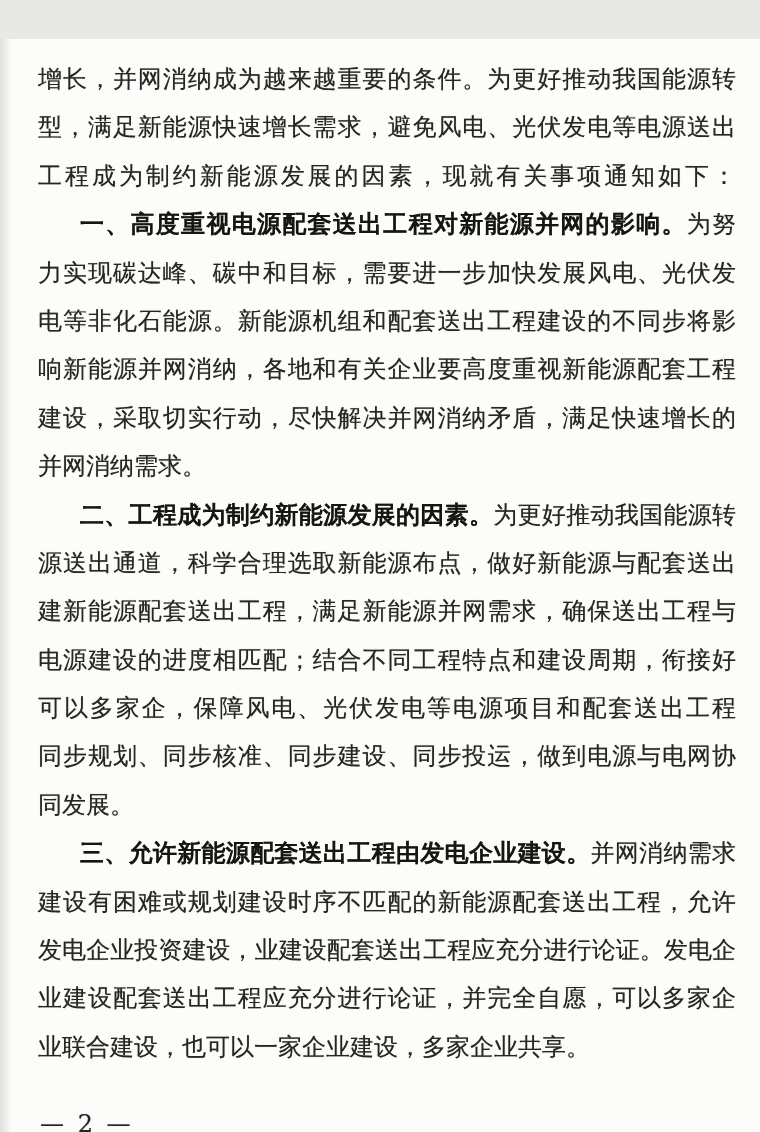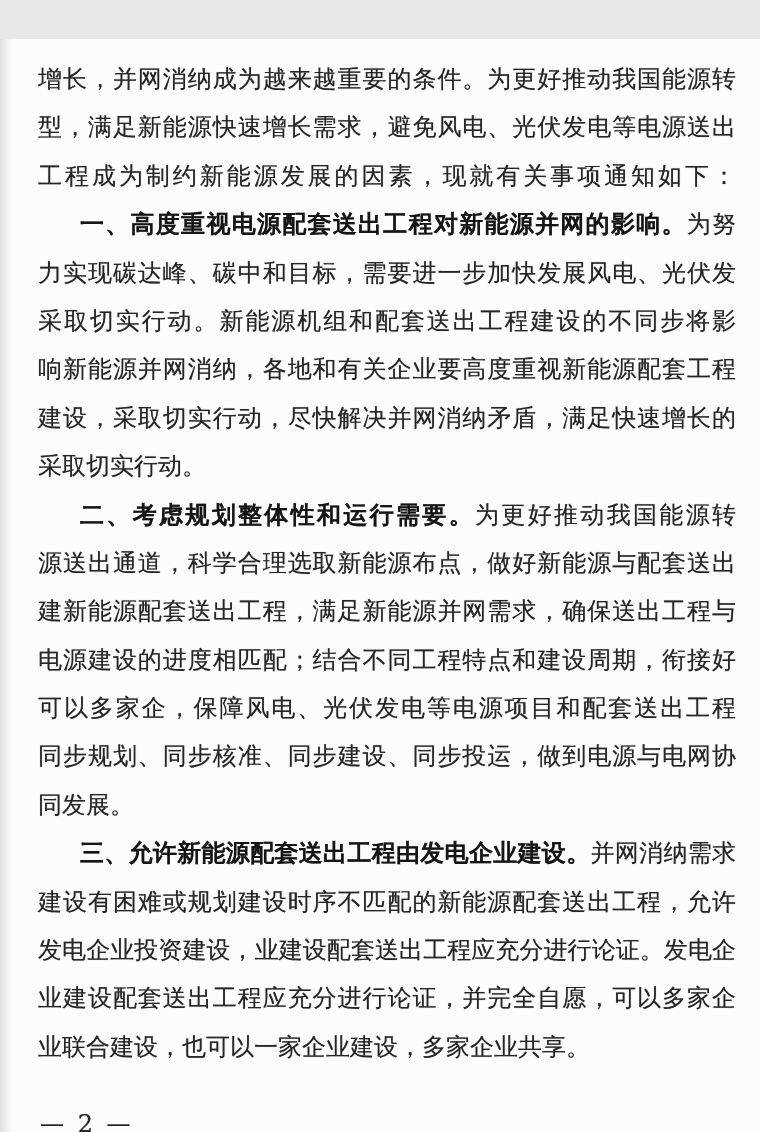--- a/index.html
+++ b/index.html
@@ -71,25 +71,25 @@
 <body>
 
 <div class="page" style="--paper: #fcfcfa; --ink: #272624;">
   <div class="scan-edge"></div>
   <div class="body-block" id="body-lines">
       <div class="line fill"><span class="body-run">增长，并网消纳成为越来越重要的条件。为更好推动我国能源转</span></div>
       <div class="line fill"><span class="body-run">型，满足新能源快速增长需求，避免风电、光伏发电等电源送出</span></div>
       <div class="line fill"><span class="body-run">工程成为制约新能源发展的因素，现就有关事项通知如下：</span></div>
       <div class="line indent fill"><span class="heading">一、高度重视电源配套送出工程对新能源并网的影响。</span><span class="body-run">为努</span></div>
       <div class="line fill"><span class="body-run">力实现碳达峰、碳中和目标，需要进一步加快发展风电、光伏发</span></div>
-      <div class="line fill"><span class="body-run">采取切实行动。新能源机组和配套送出工程建设的不同步将影</span></div>
+      <div class="line fill"><span class="body-run">电等非化石能源。新能源机组和配套送出工程建设的不同步将影</span></div>
       <div class="line fill"><span class="body-run">响新能源并网消纳，各地和有关企业要高度重视新能源配套工程</span></div>
       <div class="line fill"><span class="body-run">建设，采取切实行动，尽快解决并网消纳矛盾，满足快速增长的</span></div>
-      <div class="line"><span class="body-run">采取切实行动。</span></div>
-      <div class="line indent fill"><span class="heading">二、考虑规划整体性和运行需要。</span><span class="body-run">为更好推动我国能源转</span></div>
+      <div class="line"><span class="body-run">并网消纳需求。</span></div>
+      <div class="line indent fill"><span class="heading">二、工程成为制约新能源发展的因素。</span><span class="body-run">为更好推动我国能源转</span></div>
       <div class="line fill"><span class="body-run">源送出通道，科学合理选取新能源布点，做好新能源与配套送出</span></div>
       <div class="line fill"><span class="body-run">建新能源配套送出工程，满足新能源并网需求，确保送出工程与</span></div>
       <div class="line fill"><span class="body-run">电源建设的进度相匹配；结合不同工程特点和建设周期，衔接好</span></div>
       <div class="line fill"><span class="body-run">可以多家企，保障风电、光伏发电等电源项目和配套送出工程</span></div>
       <div class="line fill"><span class="body-run">同步规划、同步核准、同步建设、同步投运，做到电源与电网协</span></div>
       <div class="line"><span class="body-run">同发展。</span></div>
       <div class="line indent fill"><span class="heading">三、允许新能源配套送出工程由发电企业建设。</span><span class="body-run">并网消纳需求</span></div>
       <div class="line fill"><span class="body-run">建设有困难或规划建设时序不匹配的新能源配套送出工程，允许</span></div>
       <div class="line fill"><span class="body-run">发电企业投资建设，业建设配套送出工程应充分进行论证。发电企</span></div>
       <div class="line fill"><span class="body-run">业建设配套送出工程应充分进行论证，并完全自愿，可以多家企</span></div>

